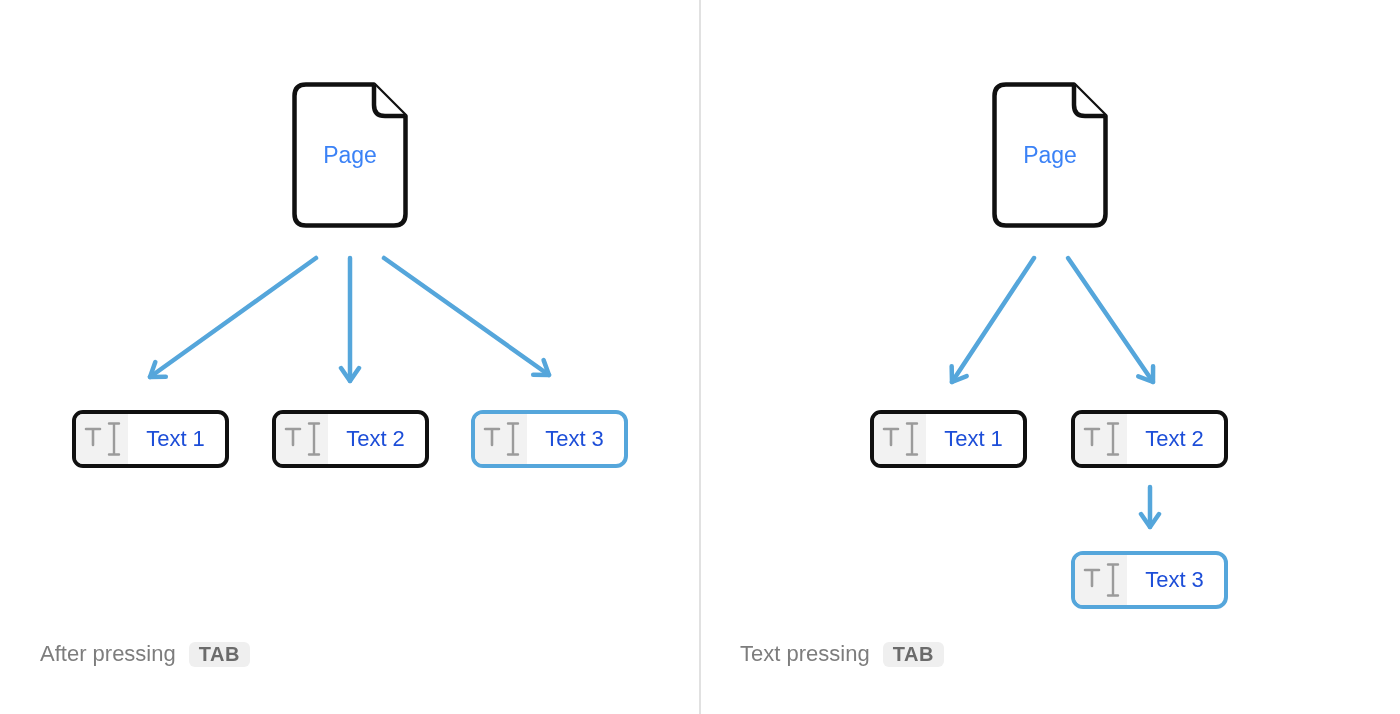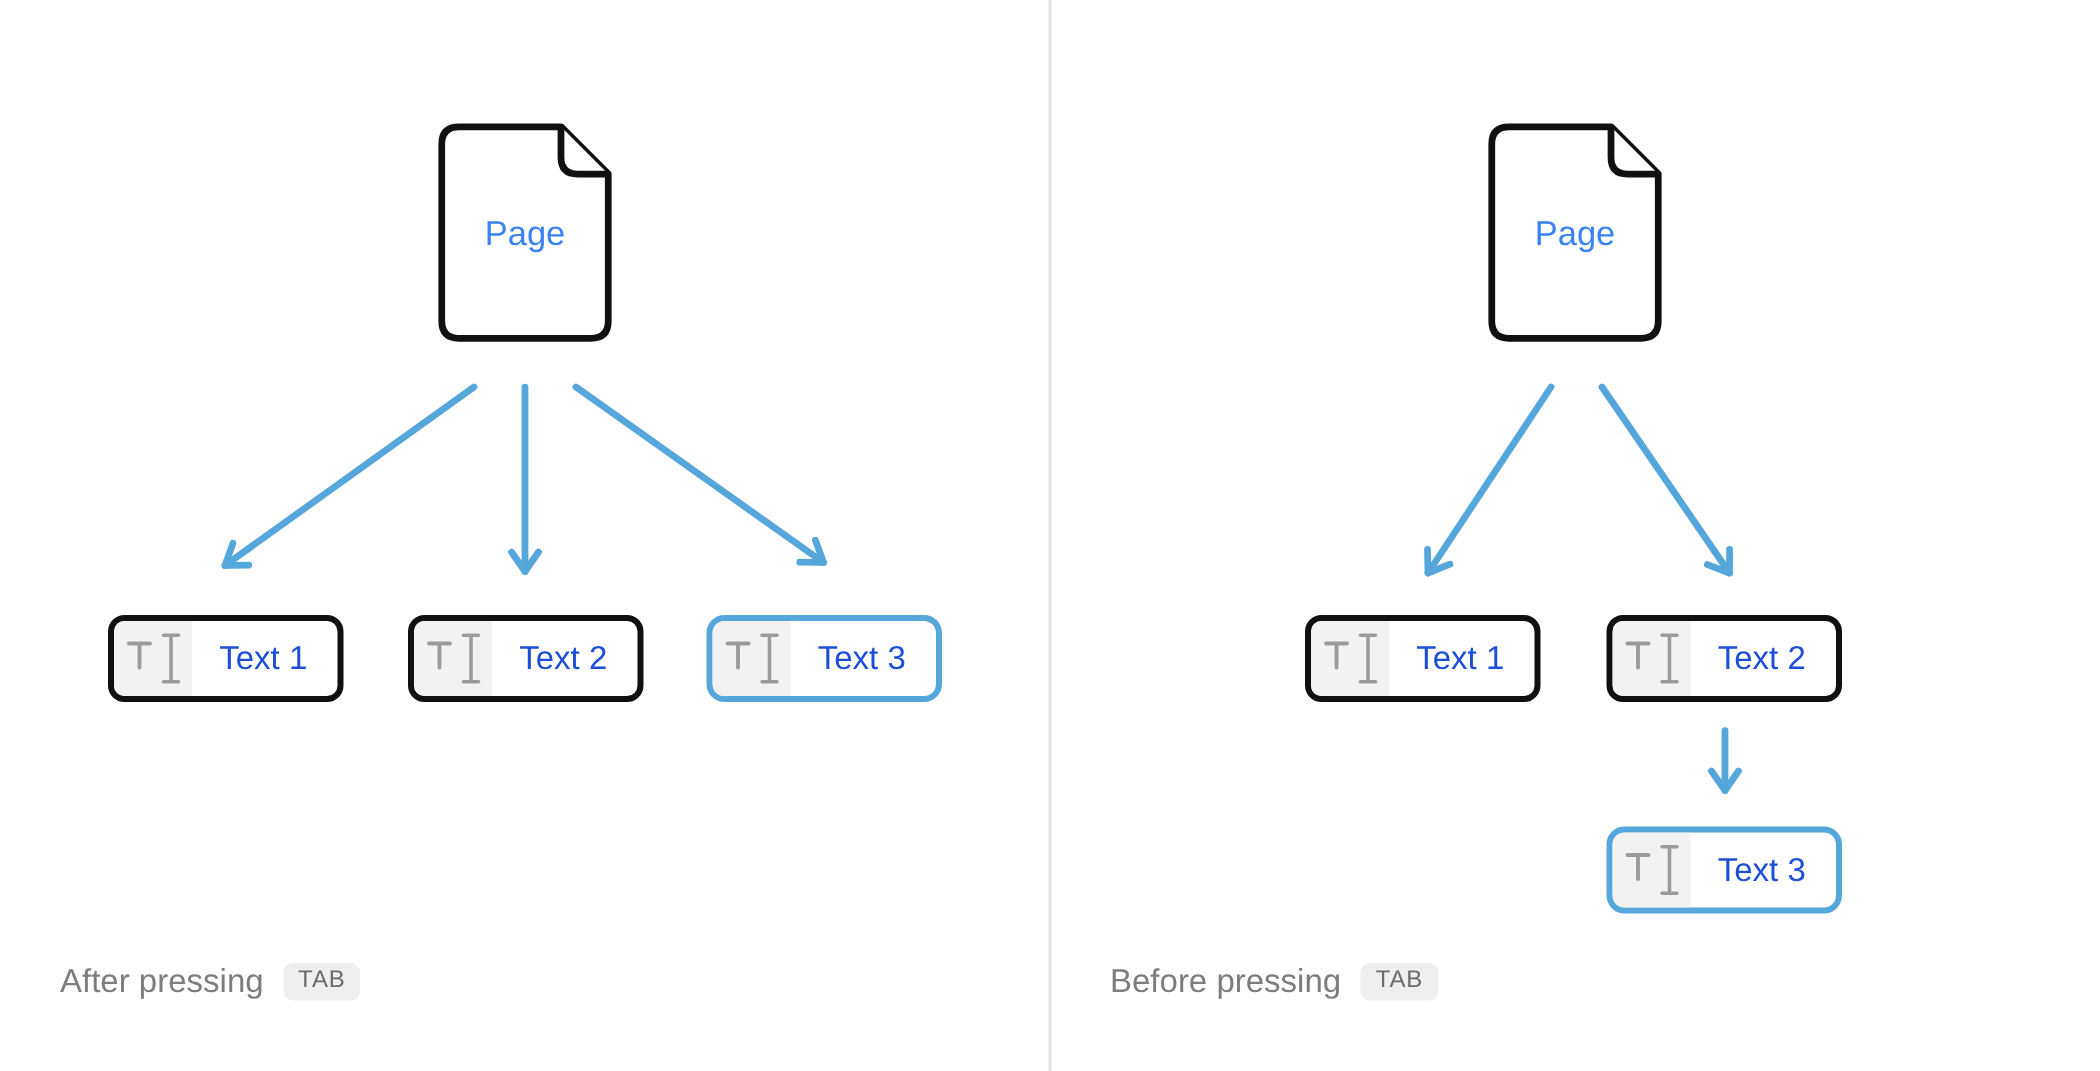--- a/index.html
+++ b/index.html
@@ -43,21 +43,21 @@
     flex:1; display:flex; align-items:center; justify-content:center;
     font-size:22px; color:#1d4ed8; padding-right:2px;
   }
   
   .caption {
     position:absolute; top:641px; display:flex; align-items:center; gap:13px;
     font-size:22px; color:var(--caption-text,#7d7d7d);
   }
   .key-badge {
     background:var(--badge-bg,#efefef); color:var(--badge-text,#6b6b6b);
-    font-size:16px; font-weight:normal; letter-spacing:0.6px;
+    font-size:20px; font-weight:bold; letter-spacing:0.6px;
     padding:3px 10px 4px 10px; border-radius:6px; line-height:18px;
   }
 </style>
 </head>
 <body>
 
 <div class="canvas">
 
   <div class="divider"></div>
 
@@ -150,17 +150,17 @@
     <div class="block-icon-section">
       <svg width="38" height="34" viewBox="0 0 38 34">
         <path class="ti-stroke" stroke-width="2.6" d="M3 7 H17 M10 7 V23"></path>
         <path class="ti-stroke" stroke-width="2.4" d="M26 1.5 H36 M31 1.5 V32.5 M26 32.5 H36"></path>
       </svg>
     </div>
     <div class="block-label">Text 3</div>
   </div>
 
   <div class="caption" style="left:740px;">
-    <span>Before pressing</span>
+    <span>Text pressing</span>
     <span class="key-badge">TAB</span>
   </div>
 
 </div>
 
 </body></html>

